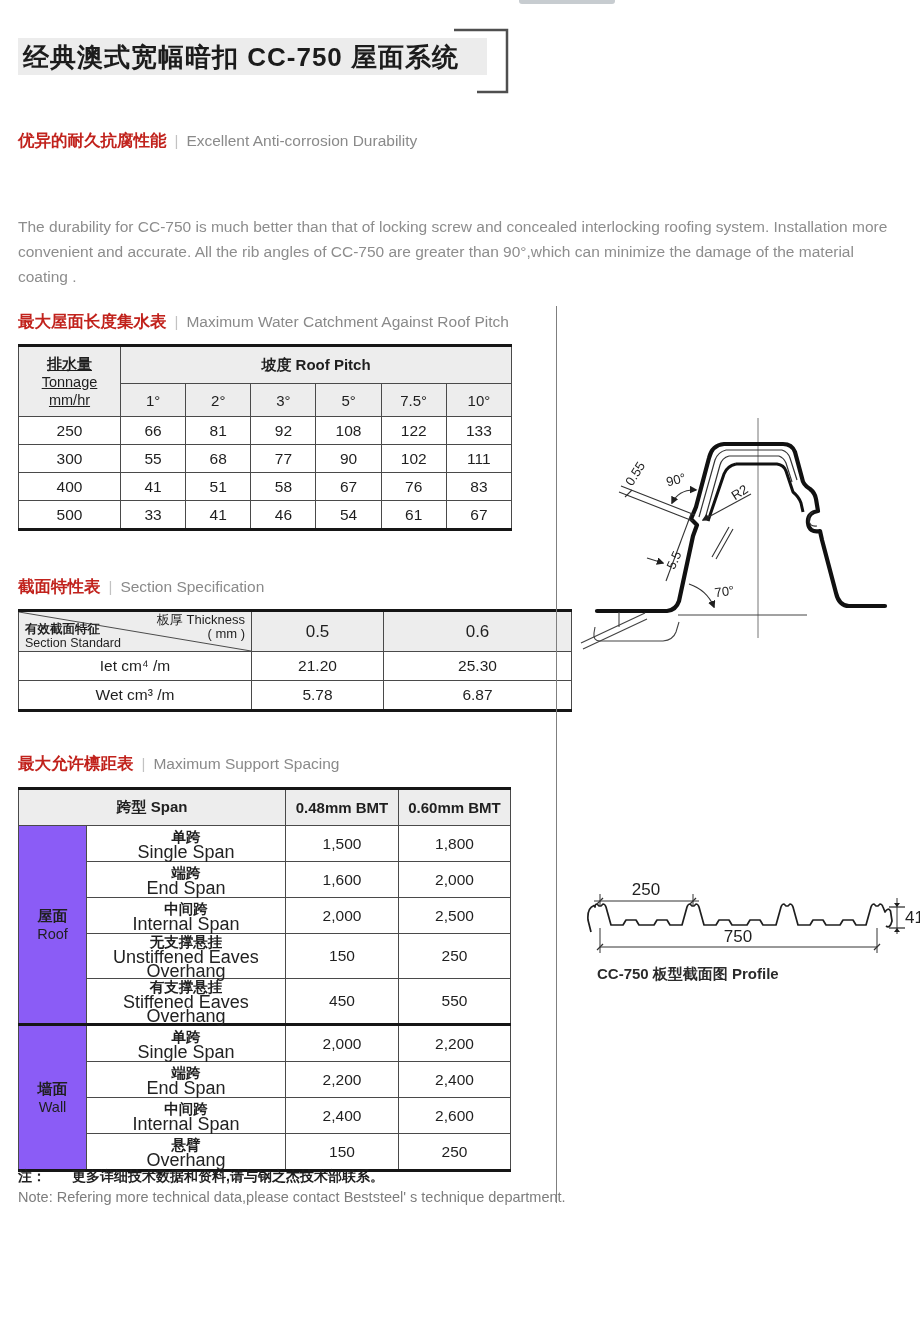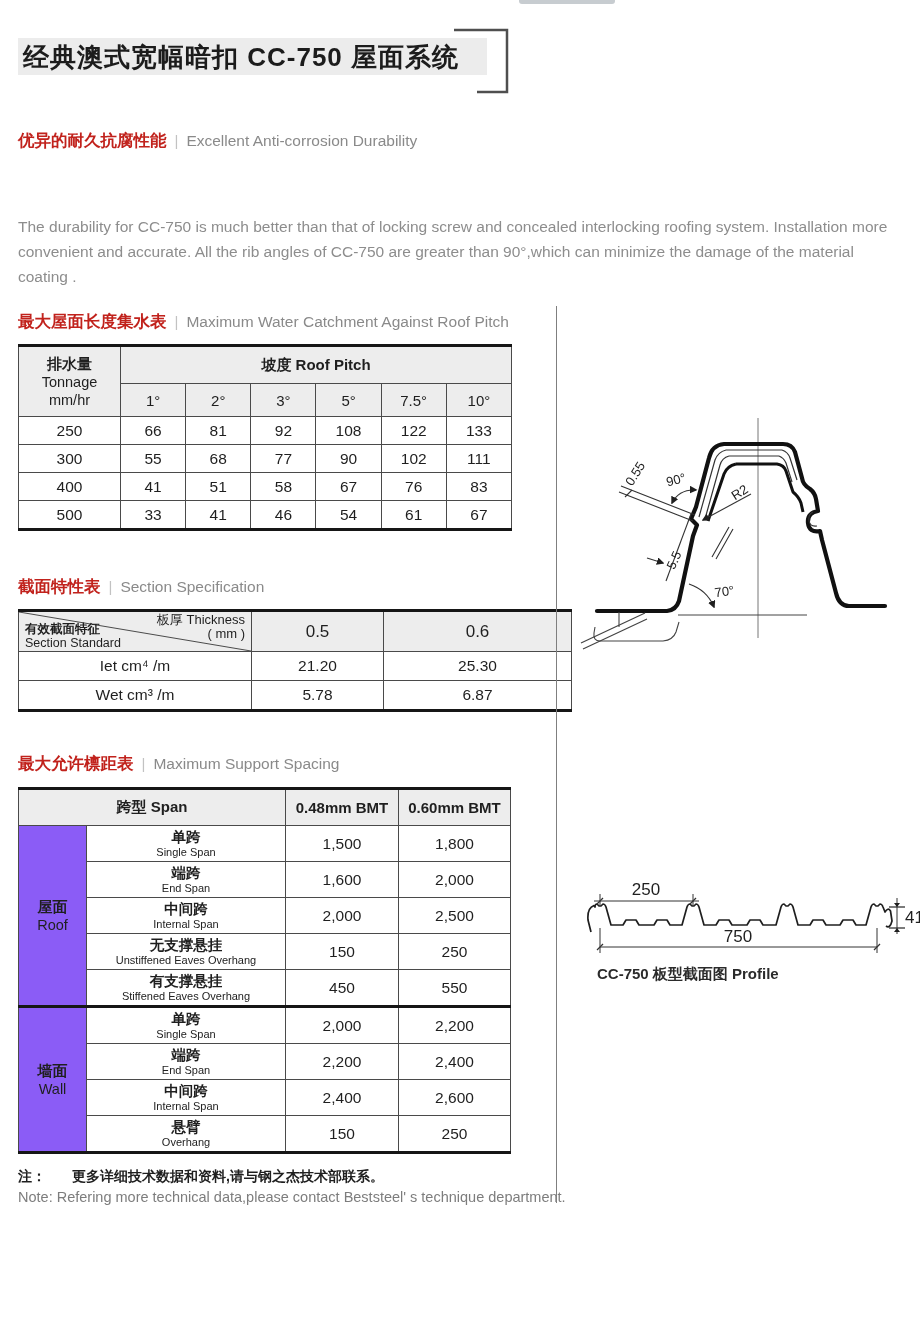--- a/index.html
+++ b/index.html
@@ -33,39 +33,39 @@
              border-left:1px solid #4a4a4a;border-right:1px solid #4a4a4a;}
   .tbl th,.tbl td{border:1px solid #4a4a4a;text-align:center;vertical-align:middle;
                   padding:0;font-size:15px;color:#1f1f1f;font-weight:400;}
   .tbl .hdr th{background:#ededed;}
 
   
   .water{left:18px;top:344px;width:494px;}
   .water .r1 th{height:36px;font-weight:700;}
   .water .r2 th{height:32px;font-weight:400;}
   .water td{height:27px;font-size:15.5px;}
-  .water .first div{line-height:18px;font-weight:700;}
+  .water .first div{line-height:18px;font-weight:700;text-decoration:underline;}
   .water .first .sub{font-weight:400;font-size:14.5px;}
 
   
   .spec{left:18px;top:609px;width:554px;}
   .spec .hdr th{height:39px;}
   .spec td{height:28px;font-size:15.5px;}
   .spec .diag{position:relative;background:#ededed;}
   .spec .diag svg{position:absolute;left:0;top:0;width:100%;height:100%;}
   .spec .diag .tr{position:absolute;right:6px;top:1px;text-align:right;font-size:13px;line-height:14px;font-weight:400;}
   .spec .diag .bl{position:absolute;left:6px;bottom:1px;text-align:left;font-size:12.5px;line-height:13.5px;}
   .spec .diag .bl .c{font-weight:700;}
 
   
   .spacing{left:18px;top:787px;width:493px;}
   .spacing .hdr th{height:35px;font-weight:700;font-size:15px;}
   .spacing td,.spacing .grp{height:35px;}
   .spacing .lbl .cn{font-size:14.5px;font-weight:700;line-height:16px;}
-  .spacing .lbl .en{font-size:11px;font-weight:400;line-height:14px;color:#222;}
+  .spacing .lbl .en{font-size:18px;font-weight:400;line-height:14px;color:#222;}
   .spacing .grp{background:#8b5cf6;font-weight:400;}
   .spacing .grp .cn{font-size:15px;font-weight:700;line-height:19px;}
   .spacing .grp .en{font-size:14.5px;line-height:18px;}
   .spacing .val{font-size:15.5px;}
   .spacing tr.wall-first td,.spacing tr.wall-first th{border-top:3px solid #161616;}
 
   
   .note-cn{left:18px;top:1168px;font-size:14px;font-weight:700;color:#1f1f1f;white-space:nowrap;}
   .note-cn .gap{display:inline-block;width:26px;}
   .note-en{left:18px;top:1189px;font-size:14.5px;font-weight:500;color:#7d7d7d;white-space:nowrap;}

